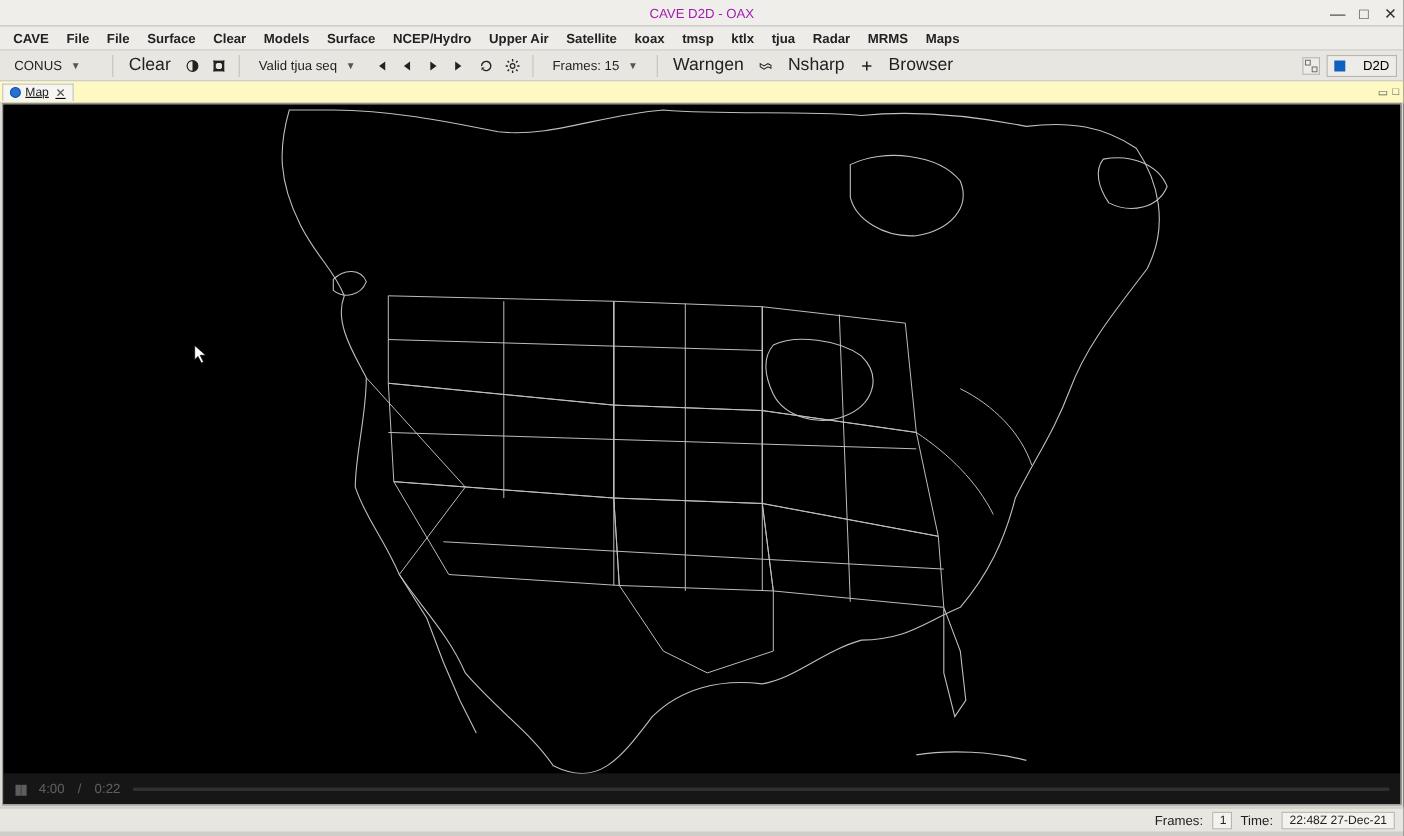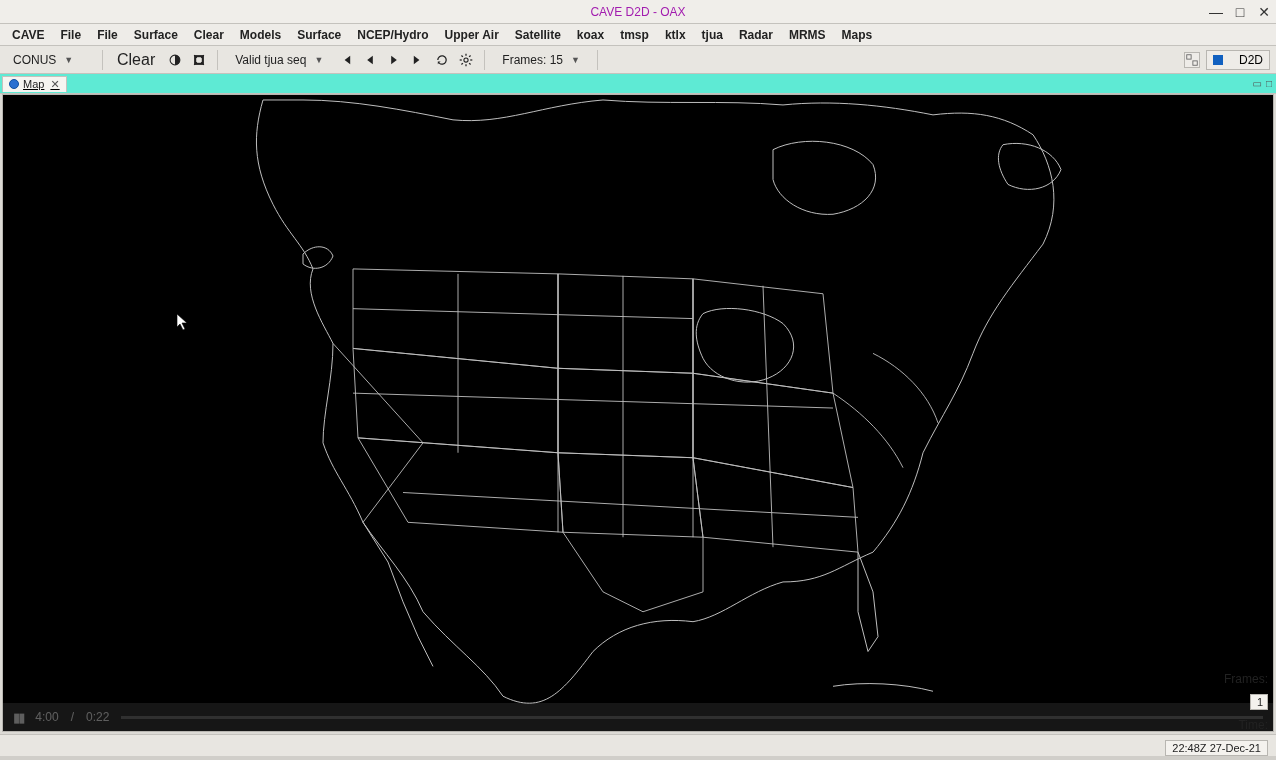--- a/index.html
+++ b/index.html
@@ -43,21 +43,21 @@
   .d2d-badge {
     display: flex; align-items: center; gap: 16px; border: 1px solid #b8b6b1;
     padding: 2px 6px; background: #eeece8; font-size: 12px;
   }
   .d2d-badge .sq { width: 10px; height: 10px; background: #1060c0; }
   .tinybtn { width: 16px; height: 16px; border: 1px solid #b8b6b1; background: #eeece8;
              font-size: 9px; display:flex; align-items:center; justify-content:center; }
 
   
   .tabstrip {
-    height: 20px; background: #5eead4; border-bottom: 1px solid #c4c2bd;
+    height: 20px; background: #fef9c3; border-bottom: 1px solid #c4c2bd;
     display: flex; align-items: center; padding-left: 2px; position: relative; text-decoration: underline;
   }
   .tab {
     display: flex; align-items: center; gap: 4px; background: #f6f5f1;
     border: 1px solid #c4c2bd; border-bottom: none; padding: 1px 6px;
     font-size: 11px; color: #222;
   }
   .tab .globe { width: 10px; height: 10px; border-radius: 50%; background: #2a70d0; border:1px solid #1050a0;}
   .tab .x { font-size: 11px; color: #555; margin-left: 2px;}
   .tabstrip .wc { position: absolute; right: 4px; display: flex; gap: 4px; }
@@ -78,22 +78,22 @@
     background: rgba(120,120,120,0.18); color: rgba(230,230,230,0.35);
     font-size: 12px;
   }
   .video-overlay .pause { font-size: 13px; letter-spacing: -2px;}
   .video-overlay .bar { flex:1; height:3px; background: rgba(200,200,200,0.15); }
 
   
   .statusbar {
     position: absolute; left: 0; right: 0; bottom: 4px; height: 22px;
     background: #e8e6e1; border-top: 1px solid #c4c2bd;
-    display: flex; align-items: flex-end; justify-content: flex-end;
-    padding: 0 8px; gap: 8px; font-size: 12px; color: #222; flex-direction: column;
+    display: flex; align-items: center; justify-content: flex-end;
+    padding: 0 8px; gap: 8px; font-size: 12px; color: #222;
   }
   .statusbar .field {
     border: 1px solid #b8b6b1; background: #f4f2ee; padding: 1px 6px; font-size: 11px; display:inline-block;
   }
   .statusbar .field.small { width: 18px; text-align:center; }
 
   
   .taskstrip { position:absolute; left:0; right:0; bottom:0; height:4px; background:#d0cec9; }
 </style>
 </head>
@@ -201,20 +201,35 @@
     </span>
   </div>
   <div class="vsep"></div>
   <div class="tgroup">
     <div class="dropdown" style="min-width:80px;">
       <span>Frames: 15</span>
       <span class="caret">▼</span>
     </div>
   </div>
   <div class="vsep"></div>
+  <div class="tgroup">
+    <span class="tbtn">Warngen</span>
+    <span class="ticon">
+      <svg viewBox="0 0 20 20">
+          <path d="M3 7l5 3 5-3 4 2v4l-4-2-5 3-5-3z" fill="none" stroke="#222" stroke-width="1.3"></path>
+        </svg>
+    </span>
+    <span class="tbtn">Nsharp</span>
+    <span class="ticon">
+      <svg viewBox="0 0 20 20">
+          <path d="M10 4v12M4 10h12" stroke="#222" stroke-width="2"></path>
+        </svg>
+    </span>
+    <span class="tbtn">Browser</span>
+  </div>
 
   <div class="toolbar-right">
     <span class="tinybtn">
       <svg viewBox="0 0 16 16">
           <rect x="2" y="2" width="5" height="5" fill="none" stroke="#666"></rect>
           <rect x="9" y="9" width="5" height="5" fill="none" stroke="#666"></rect>
         </svg>
     </span>
     <div class="d2d-badge">
       <span class="sq"></span>

